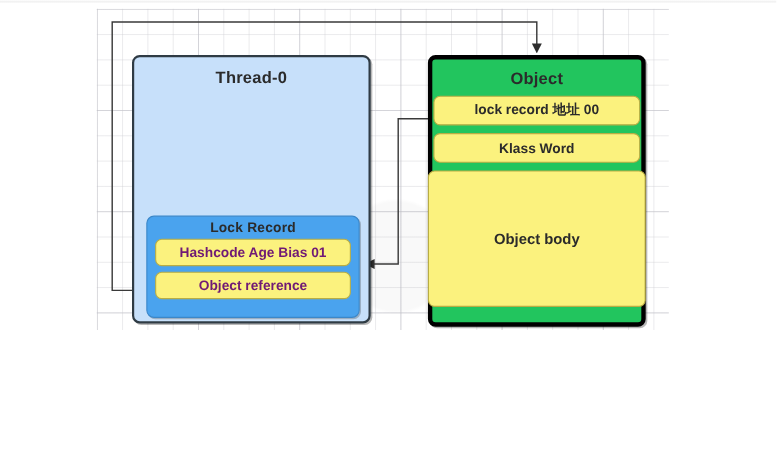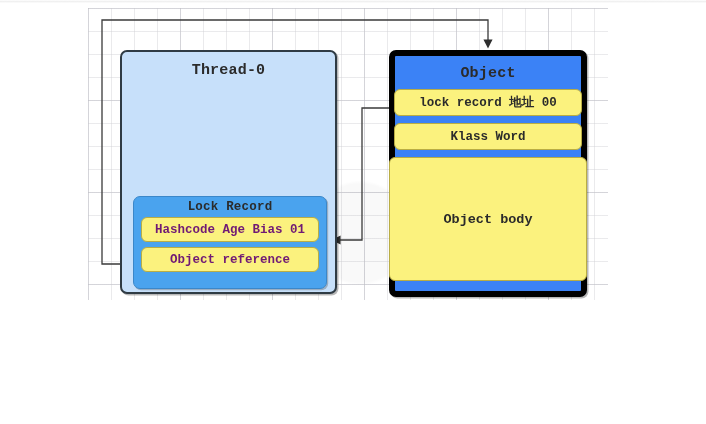--- a/index.html
+++ b/index.html
@@ -67,21 +67,20 @@
     overflow: visible;
   }
 
   
   .node {
     position: absolute;
     border-radius: 7px;
     display: flex;
     flex-direction: column;
     align-items: center;
-    font-family: Liberation Mono, monospace;
   }
   .node-title {
     font-weight: bold;
     color: #2b2b2b;
     letter-spacing: .2px;
   }
 
   #thread-box {
     left: 120px; top: 47px;
     width: 217px; height: 244px;
@@ -122,22 +121,22 @@
     justify-content: center;
     font-size: 12.5px;
     font-weight: bold;
     color: #701a75;
     margin-bottom: 5px;
   }
 
   #object-box {
     left: 389px; top: 47px;
     width: 198px; height: 247px;
-    background: #3b82f6;
-    border: 6px solid #000000;
+    background: #22c55e;
+    border: 4px solid #000000;
     box-shadow: 1.5px 1.5px 0 rgba(0,0,0,.28);
   }
   #object-box .node-title {
     margin-top: 9px;
     font-size: 15px;
   }
   .obj-slot {
     width: 188px;
     height: 27px;
     background: #fbf27e;

